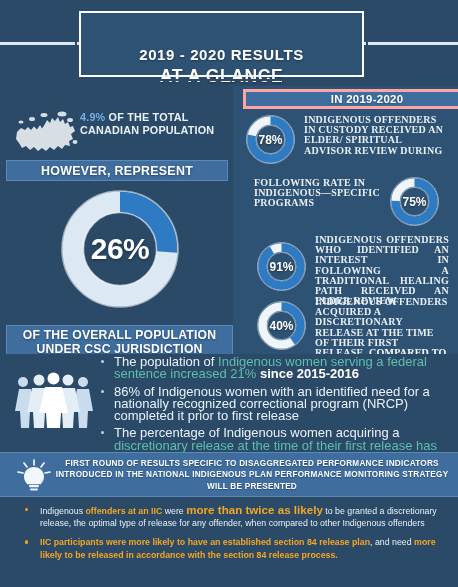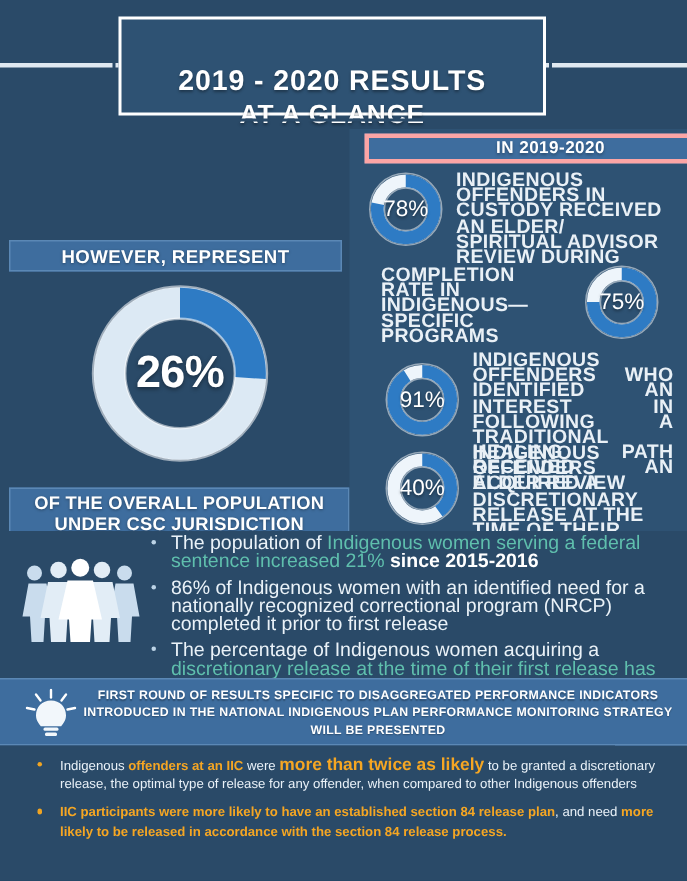--- a/index.html
+++ b/index.html
@@ -31,21 +31,21 @@
     outline: 2px solid #2a4a68;
     outline-offset: 2px;
     display: flex; flex-direction: column;
     align-items: center; justify-content: center;
     z-index: 3;
   }
   .header-box .l1, .header-box .l2 {
     color: #ffffff; font-weight: bold; letter-spacing: .6px;
     text-shadow: 0 1px 2px rgba(0,0,0,.35);
   }
-  .header-box .l1 { font-size: 19px; line-height: 21px; margin-top: 44px; }
+  .header-box .l1 { font-size: 15px; line-height: 21px; margin-top: 44px; }
   .header-box .l2 { font-size: 17.5px; line-height: 23px; }
 
   
   .left-col { position: absolute; left: 0; top: 86px; width: 233px; height: 268px; }
 
   .lbl-account {
     position: absolute; left: 8px; top: 2px; width: 222px;
     text-align: center; color: #ffffff; font-weight: bold;
     font-size: 12.2px; letter-spacing: .2px;
     text-shadow: 0 1px 2px rgba(0,0,0,.3);
@@ -97,31 +97,32 @@
     position: absolute; left: 10px; top: 3px; width: 248px; height: 20px;
     background: #3e6d9e; border: 3px solid #fca5a5;
     color: #ffffff; font-weight: bold; font-size: 11.4px;
     display: flex; align-items: center; justify-content: center;
     letter-spacing: .3px; text-shadow: 0 1px 2px rgba(0,0,0,.3);
   }
 
   .stat { position: absolute; }
   .stat .txt {
     position: absolute; color: #e9f0f6;
-    font-size: 13px; line-height: 10.2px; font-weight: bold;
+    font-size: 10px; line-height: 10.2px; font-weight: bold;
     letter-spacing: .25px;
+    font-family: Liberation Serif, serif;
   }
   .stat .txt.just { text-align: justify; }
   .stat .txt .b { font-weight: bold; color: #ffffff; }
 
   .donut-sm { position: absolute; }
   .donut-sm .val {
     position: absolute; inset: 0;
     display: flex; align-items: center; justify-content: center;
-    font-size: 15px; font-weight: normal; color: #ffffff;
+    font-size: 12px; font-weight: bold; color: #ffffff;
     text-shadow: 0 1px 2px rgba(0,0,0,.4);
   }
 
   
   #stat-78 { left: 10px; top: 26px; width: 208px; height: 60px; }
   #stat-78 .donut-sm { left: 1px; top: 1px; width: 53px; height: 53px; }
   #stat-78 .txt { left: 61px; top: 3px; width: 145px; }
 
   
   #stat-75 { left: 10px; top: 88px; width: 208px; height: 58px; }
@@ -196,20 +197,38 @@
     <div class="header-rule"></div>
     <div class="header-box">
       <div class="l1">2019 - 2020 RESULTS</div>
       <div class="l2">AT A GLANCE</div>
     </div>
   </div>
 
   <div class="left-col">
 
 
+    <div class="map-row">
+      <svg class="canada-map" viewBox="0 0 128 88">
+        <g fill="#d7dee4">
+          <path d="M6 44 L14 36 L22 40 L28 34 L34 40 L40 33 L46 39 L52 30 L56 37
+                   L62 28 L66 20 L72 26 L76 16 L82 22 L88 14 L92 24 L98 18 L102 28
+                   L108 24 L112 34 L118 32 L122 42 L114 48 L118 58 L110 62 L112 72
+                   L102 70 L96 78 L88 72 L80 80 L72 74 L64 82 L56 76 L48 82 L40 74
+                   L32 80 L24 72 L16 76 L10 66 L4 58 Z"></path>
+          <ellipse cx="112" cy="20" rx="6" ry="4"></ellipse>
+          <ellipse cx="96" cy="8" rx="9" ry="5"></ellipse>
+          <ellipse cx="60" cy="10" rx="7" ry="4"></ellipse>
+          <ellipse cx="36" cy="18" rx="6" ry="4"></ellipse>
+          <ellipse cx="14" cy="24" rx="5" ry="3"></ellipse>
+          <ellipse cx="122" cy="64" rx="5" ry="4"></ellipse>
+        </g>
+      </svg>
+      <div class="map-text"><span class="pct">4.9%</span><span> OF THE TOTAL CANADIAN POPULATION</span></div>
+    </div>
 
     <div class="banner banner-however">HOWEVER, REPRESENT</div>
 
     <div class="donut-big">
       <svg viewBox="0 0 124 124">
         <circle cx="62" cy="62" r="47" fill="none" stroke="#dce9f4" stroke-width="21"></circle>
         <circle cx="62" cy="62" r="47" fill="none" stroke="#2e7bc4" stroke-width="21" stroke-dasharray="76.8 218.5" transform="rotate(-90 62 62)"></circle>
         <circle cx="62" cy="62" r="58" fill="none" stroke="#ffffff" stroke-width="1.6" opacity=".55"></circle>
         <circle cx="62" cy="62" r="36.5" fill="none" stroke="#ffffff" stroke-width="1.6" opacity=".55"></circle>
       </svg>
@@ -241,21 +260,21 @@
     <div class="stat" id="stat-75">
       <div class="donut-sm">
         <svg viewBox="0 0 53 53">
           <circle cx="26.5" cy="26.5" r="19" fill="none" stroke="#eef5fb" stroke-width="8.5"></circle>
           <circle cx="26.5" cy="26.5" r="19" fill="none" stroke="#2e7bc4" stroke-width="8.5" stroke-dasharray="89.5 29.9" transform="rotate(-90 26.5 26.5)"></circle>
           <circle cx="26.5" cy="26.5" r="24" fill="none" stroke="#ffffff" stroke-width="1" opacity=".5"></circle>
           <circle cx="26.5" cy="26.5" r="14.2" fill="none" stroke="#ffffff" stroke-width="1" opacity=".5"></circle>
         </svg>
         <div class="val">75%</div>
       </div>
-      <div class="txt">COMPLETION RATE IN INDIGENOUS—SPECIFIC PROGRAMS</div>
+      <div class="txt">FOLLOWING RATE IN INDIGENOUS—SPECIFIC PROGRAMS</div>
     </div>
 
     <div class="stat" id="stat-91">
       <div class="donut-sm">
         <svg viewBox="0 0 53 53">
           <circle cx="26.5" cy="26.5" r="19" fill="none" stroke="#eef5fb" stroke-width="8.5"></circle>
           <circle cx="26.5" cy="26.5" r="19" fill="none" stroke="#2e7bc4" stroke-width="8.5" stroke-dasharray="108.6 10.8" transform="rotate(-90 26.5 26.5)"></circle>
           <circle cx="26.5" cy="26.5" r="24" fill="none" stroke="#ffffff" stroke-width="1" opacity=".5"></circle>
           <circle cx="26.5" cy="26.5" r="14.2" fill="none" stroke="#ffffff" stroke-width="1" opacity=".5"></circle>
         </svg>

